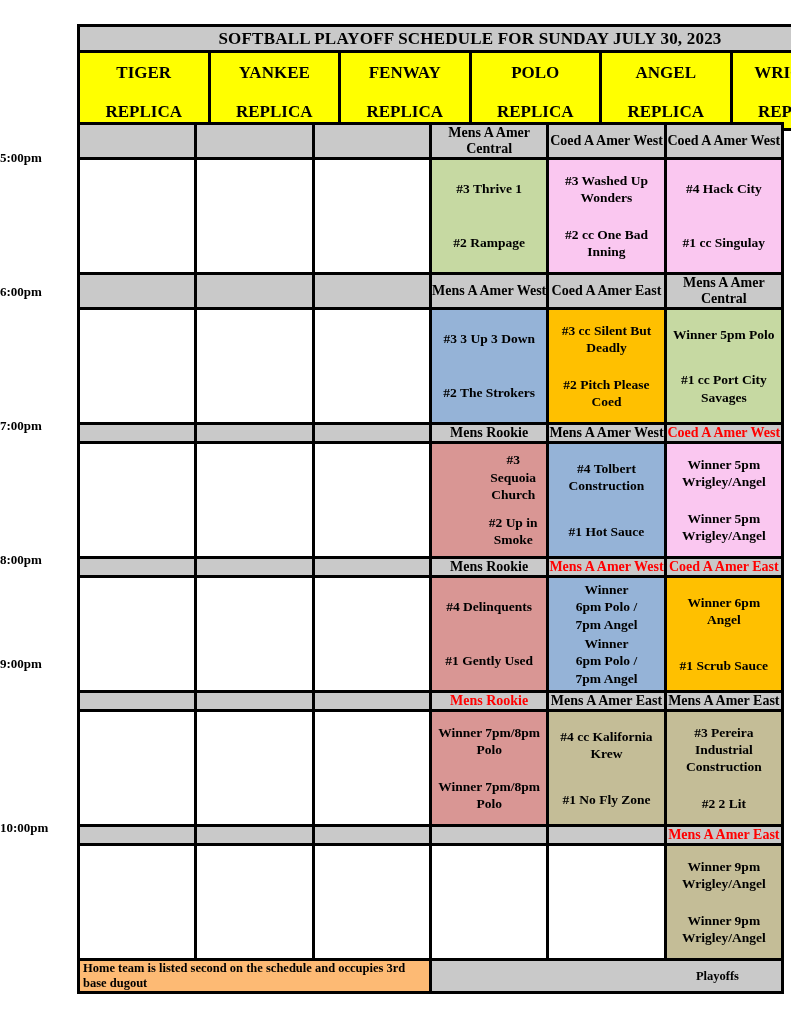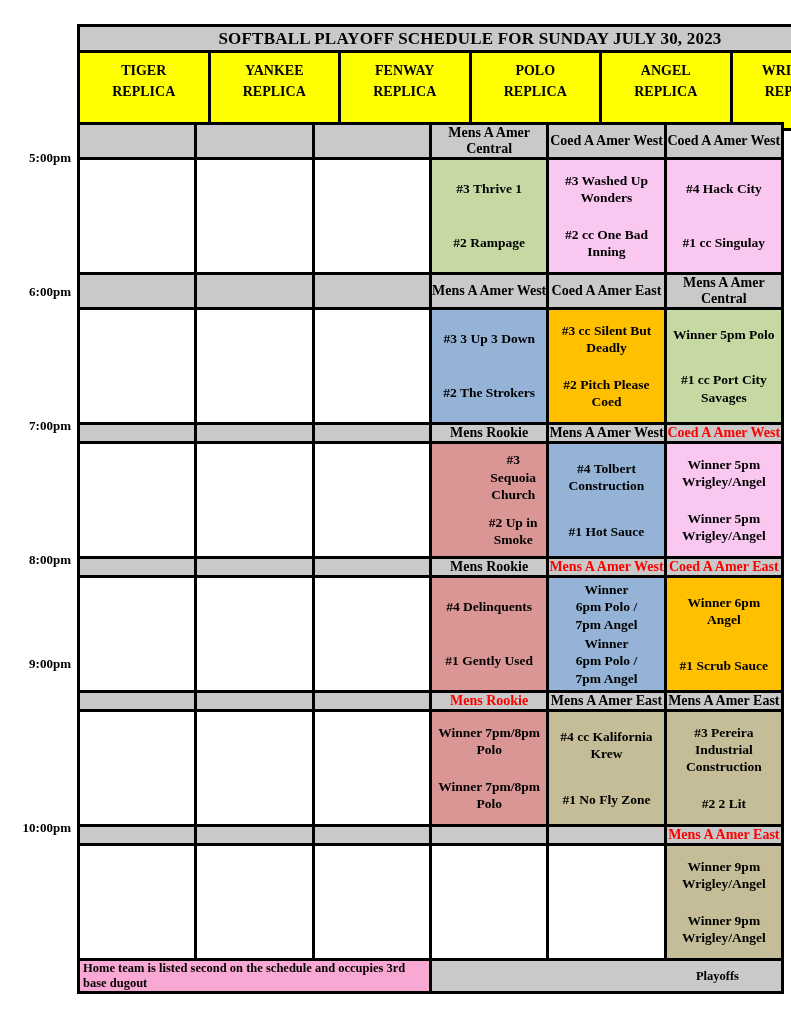--- a/index.html
+++ b/index.html
@@ -13,49 +13,49 @@
   table { border-collapse:collapse; table-layout:fixed; }
   td { border:3px solid #000; overflow:hidden; }
 
   #tbl-head { position:absolute; left:77px; top:24px; width:786px; }
   .title-cell {
     height:21px; background:#C9C9C9; text-align:center;
     font-size:17px; letter-spacing:0.2px;
   }
   .field-cell {
     height:64px; background:#FFFF00; text-align:center;
-    vertical-align:top; font-size:14px; padding-top:10px;
-  }
-  .field-line2 { margin-top:5px; }
+    vertical-align:top; font-size:17px; padding-top:10px;
+  }
+  .field-line2 { margin-top:19px; }
 
   #tbl-grid { position:absolute; left:77px; top:122px; width:707px; }
   .band {
     height:16px; background:#C9C9C9; text-align:center;
     font-size:14px; padding:0; vertical-align:middle;
   }
   .game { height:112px; padding:0; vertical-align:middle; background:#fff; }
   .game-inner {
     display:flex; flex-direction:column; justify-content:space-around;
     align-items:center; height:112px; padding:2px 3px; box-sizing:border-box;
   }
   .team {
     white-space:pre-line; text-align:center;
     font-size:13.5px; line-height:1.28;
   }
   .footer-note {
-    height:20px; background:#f9a8d4; font-size:12.5px;
+    height:20px; background:#fdba74; font-size:12.5px;
     text-align:left; padding:0 0 0 3px; vertical-align:middle;
   }
   .footer-playoffs {
     height:20px; background:#C9C9C9; font-size:12.5px;
     text-align:right; padding-right:42px; vertical-align:middle;
   }
 
   .time-label {
-    position:absolute; left:0; width:71px; text-align:right;
+    position:absolute; left:0; width:71px; 
     font-size:13px; line-height:16px;
   }
 </style>
 </head>
 <body>
 
 <div class="page">
 
   <div class="time-label" style="top:150px">5:00pm</div>
   <div class="time-label" style="top:284px">6:00pm</div>

